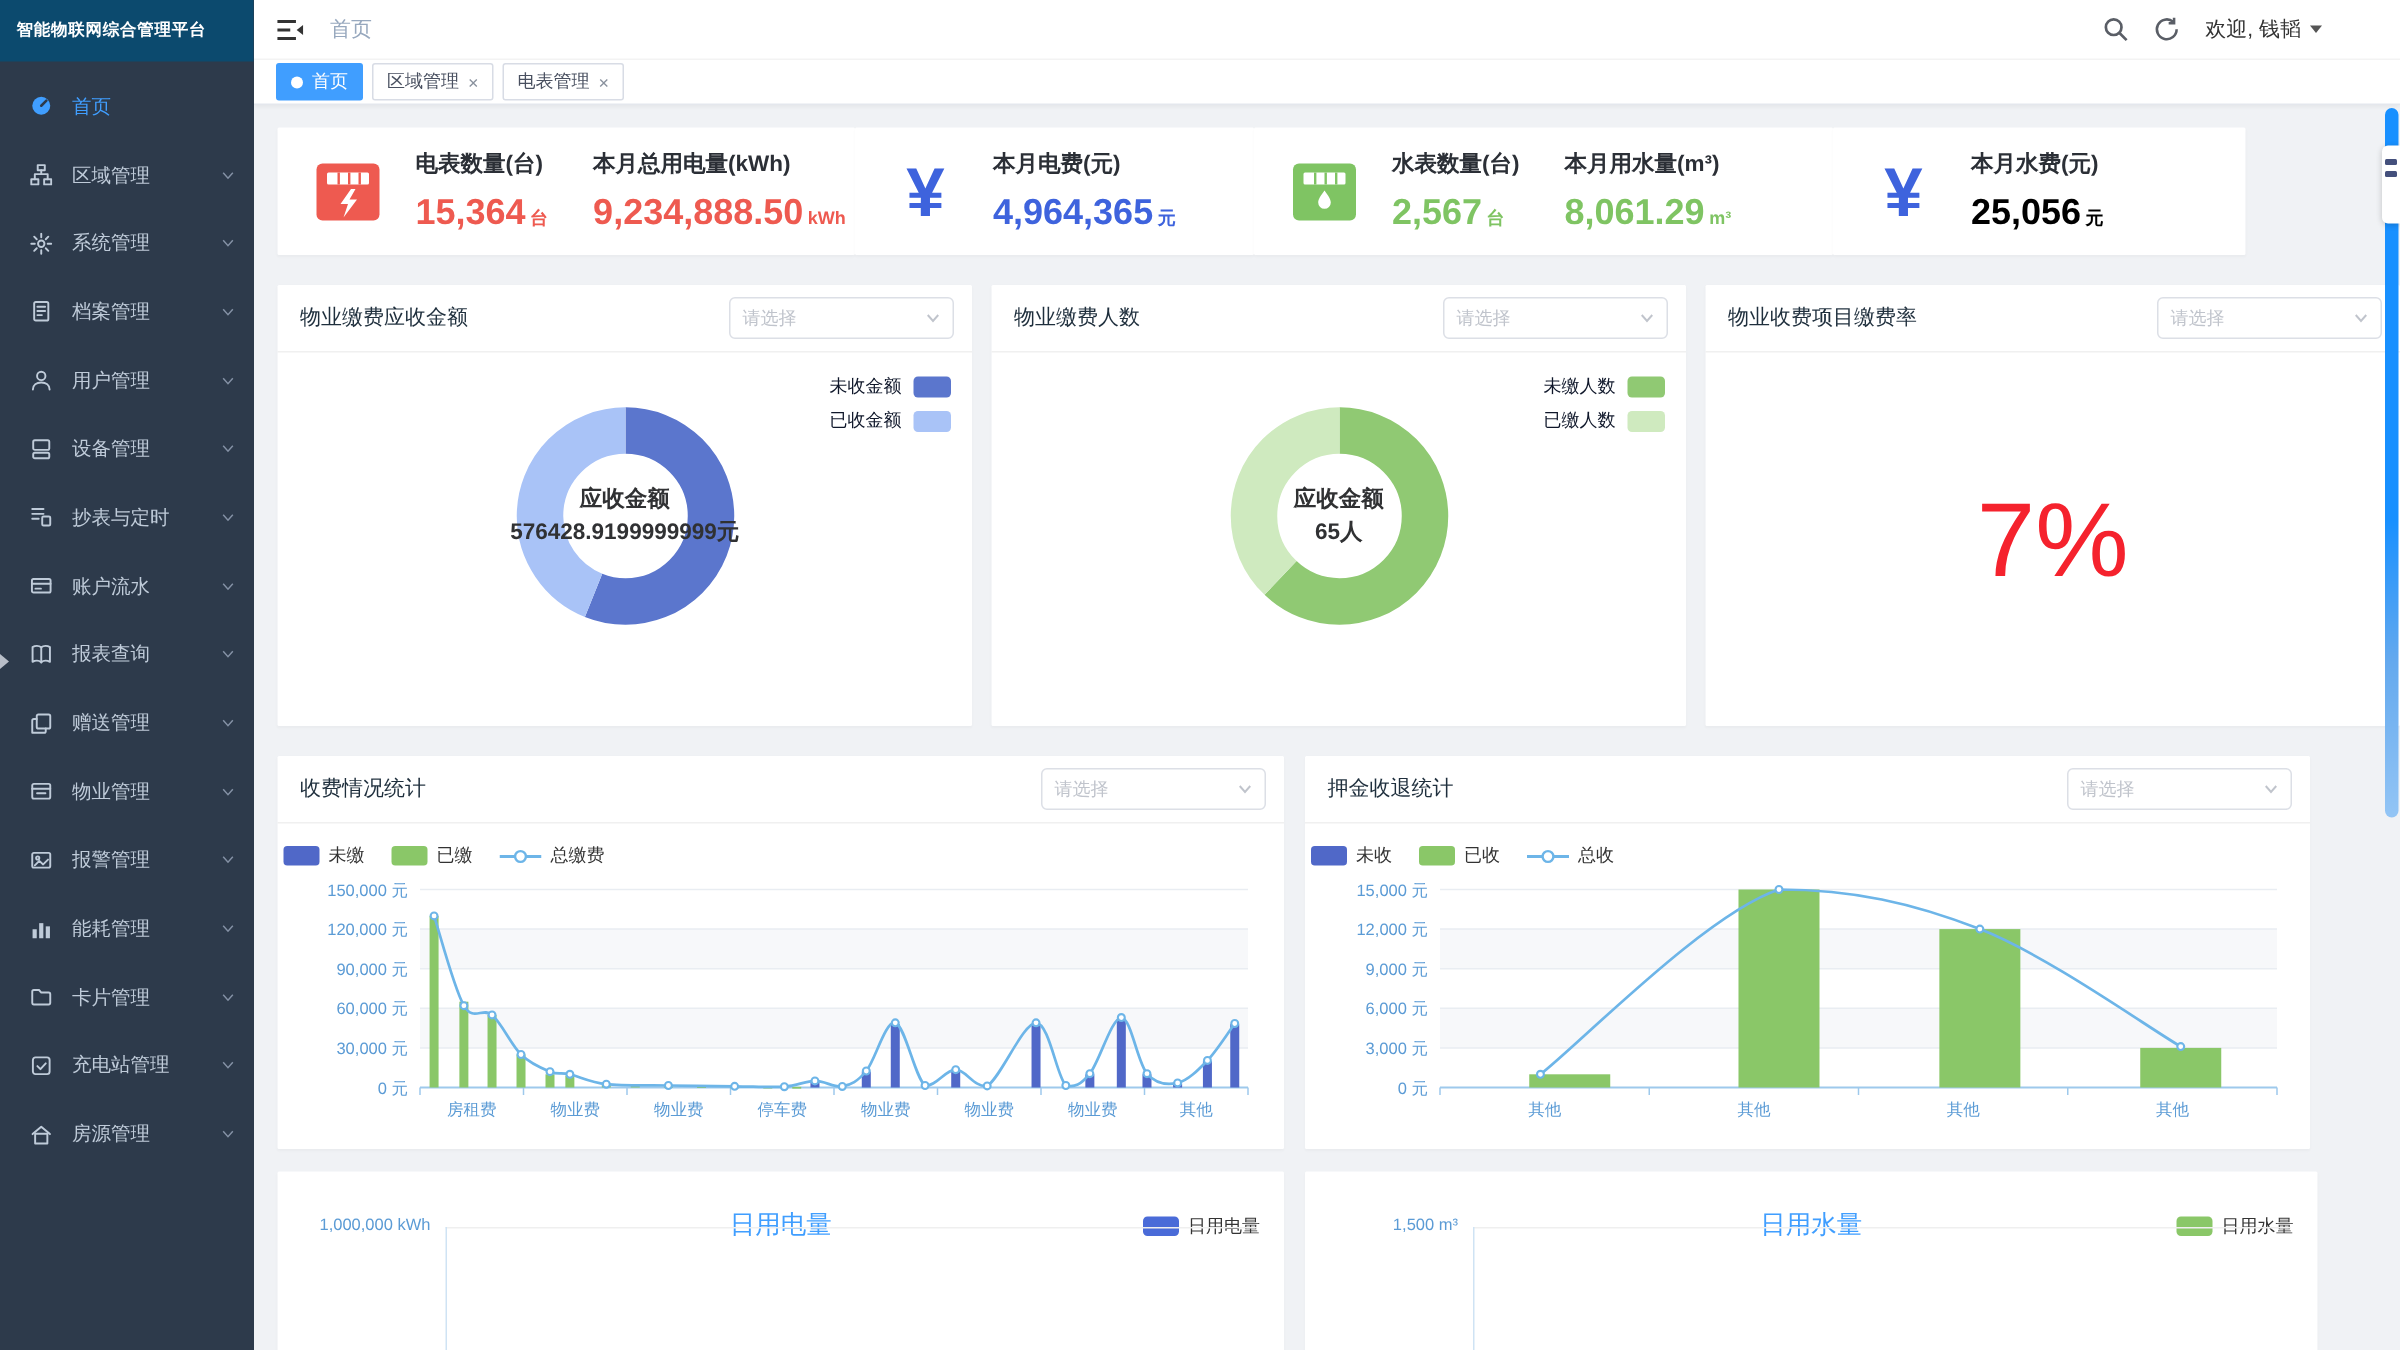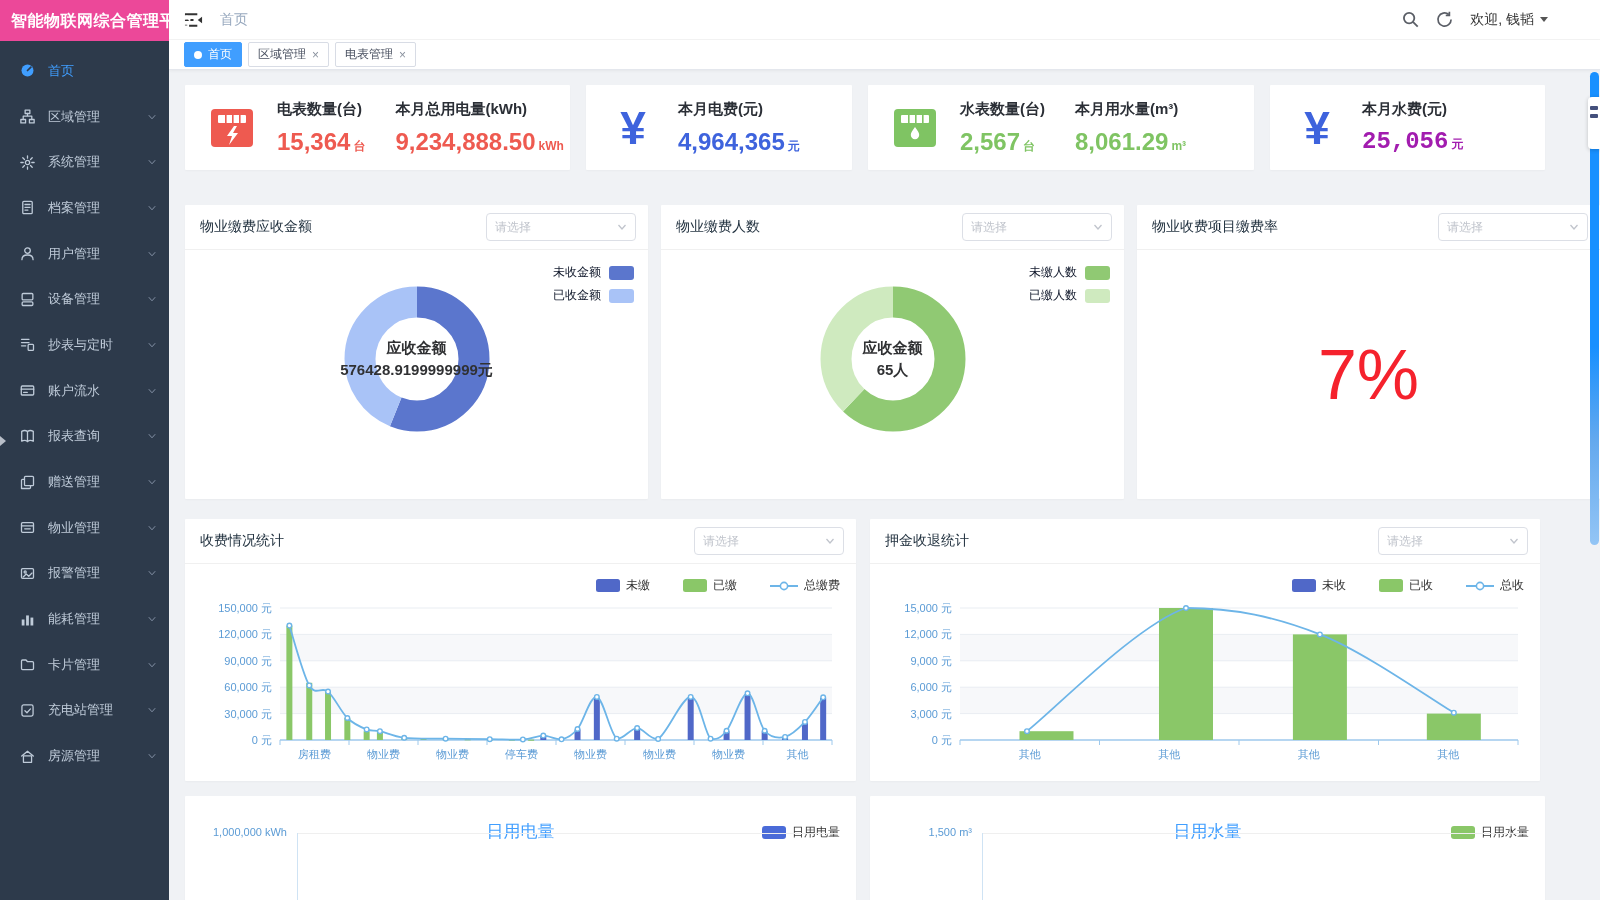--- a/index.html
+++ b/index.html
@@ -1,20 +1,20 @@
 <!DOCTYPE html>
 <html><head>
 <meta charset="utf-8">
 <style>
   *{box-sizing:border-box;margin:0;padding:0}
   html,body{width:1600px;height:900px;overflow:hidden;background:#f0f2f5;
     font-family:"Liberation Sans","DejaVu Sans",sans-serif;color:#303133}
   
   .sidebar{position:fixed;left:0;top:0;width:169px;height:900px;background:#2d3a4b;z-index:5}
-  .logo{height:41px;line-height:41px;background:#ec4899;color:#fff;font-size:16px;font-weight:bold;
+  .logo{height:41px;line-height:41px;background:#0c4a6e;color:#fff;font-size:11px;font-weight:bold;
     padding-left:11px;white-space:nowrap;letter-spacing:.5px}
   .menu{padding-top:7px}
   .menu-item{height:45.7px;display:flex;align-items:center;padding:0 12px 0 20px;
     color:#bfcbd9;font-size:13px;cursor:pointer}
   .menu-item .mi{width:15px;height:15px;margin-right:13px;flex:none}
   .menu-item .chev{margin-left:auto;width:10px;height:10px;color:#8491a5}
   .menu-item.active{color:#409eff}
   
   .main{margin-left:169px}
   .topbar{height:40px;background:#fff;display:flex;align-items:center;padding:0 52px 0 15px;border-bottom:1px solid #f4f4f4}
@@ -26,21 +26,21 @@
   .caret{width:0;height:0;border-left:4.5px solid transparent;border-right:4.5px solid transparent;border-top:5.5px solid #555}
   .tabsbar{height:30px;background:#fff;display:flex;align-items:center;gap:6px;padding-left:15px;
     border-bottom:1px solid #e4e7ed;box-shadow:0 1px 3px rgba(0,0,0,.05)}
   .tab{height:25px;display:flex;align-items:center;gap:6px;padding:0 9px;font-size:12px;color:#495060;
     background:#fff;border:1px solid #d8dce5;cursor:pointer;border-radius:2px}
   .tab.active{background:#409eff;border-color:#409eff;color:#fff}
   .tab .dot{width:8px;height:8px;border-radius:50%;background:#fff}
   .tab .close{font-size:12px;color:#8a929e;line-height:1}
   
   .content{padding:15px 0 0 16px}
-  .cards-row{display:flex;gap:16px;margin-bottom:35px}
+  .cards-row{display:flex;margin-bottom:20px}
   .card{background:#fff;height:85px;display:flex;align-items:center;padding:0 24px;border-radius:1px;
     box-shadow:0 1px 2px rgba(0,0,0,.03)}
   .card-ic{width:46px;height:46px;margin-right:22px;flex:none;display:flex;align-items:center;justify-content:center}
   .yuan{font-size:46px;font-weight:bold;color:#3e63dd;line-height:1}
   .stats{display:flex;gap:30px}
   .stat-label{font-size:15px;font-weight:bold;color:#2b2f36;margin-bottom:9px;white-space:nowrap}
   .stat-value{font-size:24px;font-weight:bold;white-space:nowrap}
   .stat-unit{font-size:12px;font-weight:bold;margin-left:3px}
   .row2{display:flex;gap:13px;margin-bottom:20px}
   .row3{display:flex;gap:14px;margin-bottom:15px}
@@ -58,21 +58,21 @@
   .d-legend{position:absolute;top:14px;right:14px}
   .d-leg-row{display:flex;align-items:center;justify-content:flex-end;gap:8px;margin-bottom:6px;cursor:pointer}
   .d-leg-label{font-size:12px;color:#0f172a}
   .lg-swatch{width:25px;height:14px;border-radius:3px;display:inline-block}
   .donut-wrap{padding-top:24px;display:flex;justify-content:center}
   .d-center{position:absolute;left:0;right:0;top:87px;text-align:center;font-size:15px;font-weight:bold;
     color:#303133;line-height:22px;pointer-events:none}
   .rate-body{height:249px;display:flex;align-items:center;justify-content:center}
   .rate-val{font-size:70px}
   
-  .bl-legend{display:flex;justify-content:flex-end;align-items:center;gap:33px;padding:13px 16px 2px}
+  .bl-legend{display:flex;justify-content:flex-start;align-items:center;gap:18px;padding:13px 4px 2px}
   .lg-item{display:flex;align-items:center;gap:6px;cursor:pointer}
   .lg-item .sw{width:24px;height:13px;border-radius:2.5px}
   .lg-label{font-size:12px;color:#333}
   .chart-mount{display:flex;justify-content:center}
   
   .mini-panel{position:relative;height:200px;padding-top:24px;overflow:hidden}
   .mini-title{text-align:center;font-size:17px;color:#409eff;font-weight:500}
   .mini-tick{position:absolute;left:14px;top:30px;width:88px;text-align:right;font-size:11px;color:#5b9bd5}
   .mini-legend{position:absolute;right:16px;top:28px;display:flex;align-items:center;gap:6px}
   .mini-axis-v{position:absolute;left:112px;top:37px;width:1px;height:160px;background:#cfe3f4}
@@ -353,21 +353,21 @@
             </div>
           </div>
         </div>
         <div class="card" style="width: 275px;">
           <div class="card-ic">
             <span class="yuan">¥</span>
           </div>
           <div class="stats">
             <div>
               <div class="stat-label">本月水费(元)</div>
-              <div class="stat-value" style="color: #a21caf; font-family: Liberation Mono, monospace;"><span>25,056</span><span class="stat-unit">元</span></div>
+              <div class="stat-value" style="color: #000000;"><span>25,056</span><span class="stat-unit">元</span></div>
             </div>
           </div>
         </div>
       </div>
 
     <div class="row2">
       <section class="panel" style="flex:1">
         <div class="p-head">
           <span class="p-title">物业缴费应收金额</span>
           <span class="select">

